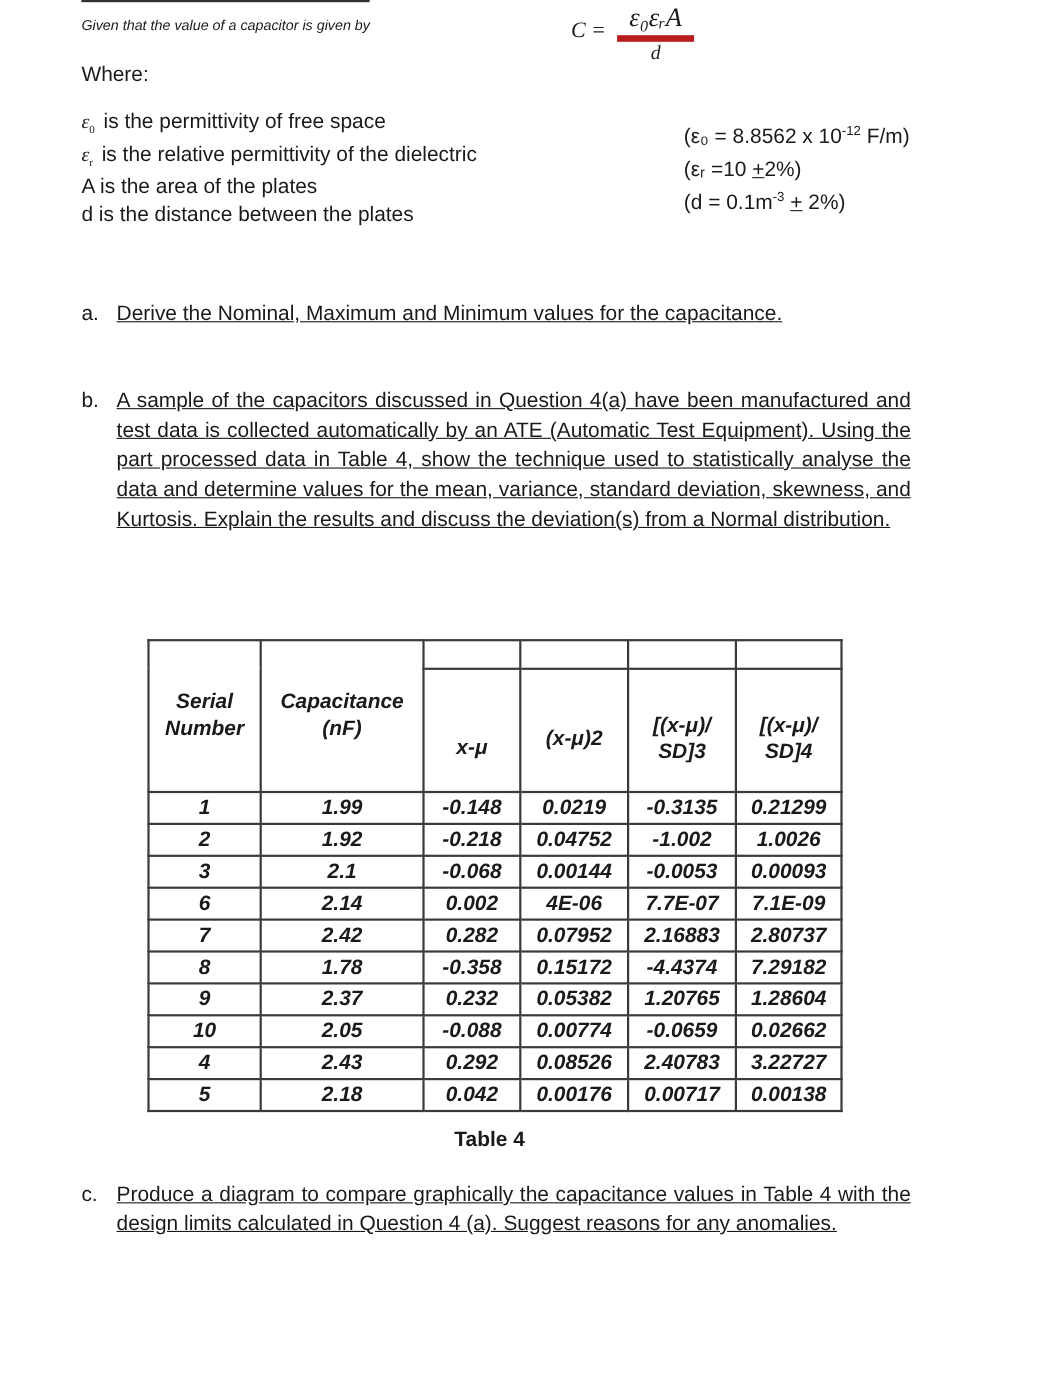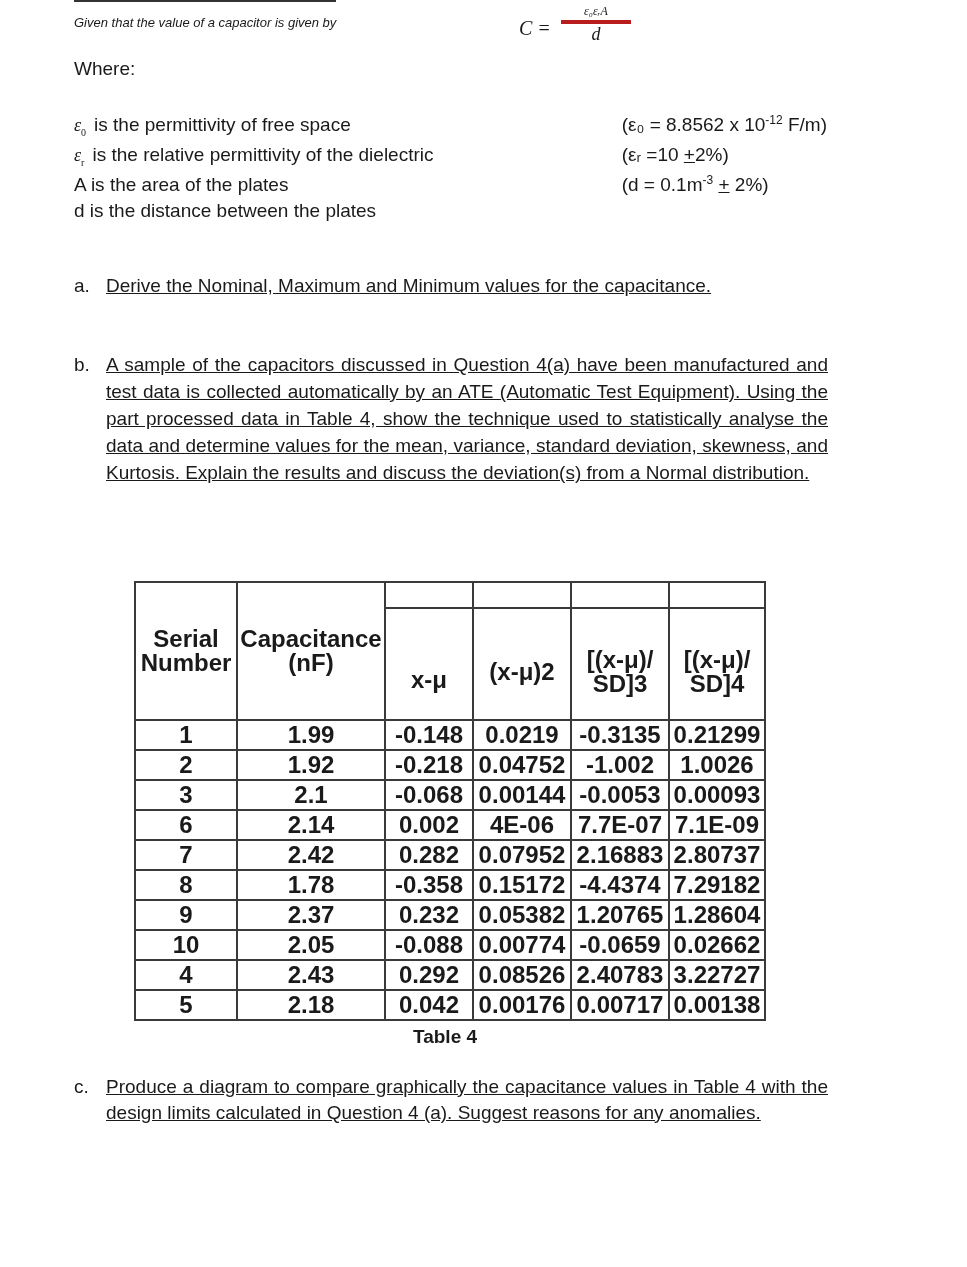--- a/index.html
+++ b/index.html
@@ -3,41 +3,41 @@
 <meta charset="utf-8">
 <style>
   html, body { margin: 0; padding: 0; background: #ffffff; }
   body { width: 967px; height: 1267px; position: relative; overflow: hidden;
          font-family: "Liberation Sans", sans-serif; color: #1a1a1a; }
   .topline { position: absolute; left: 74px; top: 0px; width: 262px; height: 2px; background: #333; }
   .intro { position: absolute; left: 74px; top: 15px; font-size: 13px; white-space: nowrap; font-style: italic; }
   .formula { position: absolute; left: 519px; top: 4px; font-family: "Liberation Serif", serif; font-style: italic; font-size: 20px; }
   .formula .c { position: absolute; left: 0; top: 13px; white-space: nowrap; }
   .formula .frac { position: absolute; left: 42px; top: 0; width: 70px; text-align: center; }
-  .formula .num { display: block; font-size: 12px; border-bottom: 4px solid #b91c1c; padding: 0 2px 1px; }
+  .formula .num { display: block; font-size: 24px; border-bottom: 6px solid #b91c1c; padding: 0 2px 1px; }
   .formula .den { display: block; font-size: 18px; }
   .where { position: absolute; left: 74px; top: 58px; font-size: 19px; text-align: center; }
-  .defs { position: absolute; left: 74px; top: 110px; font-size: 19px; line-height: 30px; }
+  .defs { position: absolute; left: 74px; top: 95px; font-size: 19px; line-height: 30px; }
   .defs div { white-space: nowrap; height: 30px; }
   .defs div.tight { height: 26px; }
   .sym { font-family: "Liberation Serif", serif; font-style: italic; font-size: 18px; margin-right: 8px; }
   .sym sub { font-size: 10px; font-style: normal; }
   .vals { position: absolute; right: 140px; top: 110px; font-size: 19px; text-align: left; line-height: 30px; }
   .vals div { white-space: nowrap; height: 30px; }
   .vals div.tight { height: 26px; }
   .pm { text-decoration: underline; }
   sup { font-size: 12px; vertical-align: super; line-height: 0; }
   .q { position: absolute; left: 74px; font-size: 19px; line-height: 27px; }
   .q .lbl { position: absolute; left: 0; top: 0; }
   .q .body { margin-left: 32px; width: 722px; text-align: justify; text-decoration: underline; }
   .qa { top: 272px; }
   .qb { top: 351px; }
   .qc { top: 1074px; line-height: 26px; }
   table.data { position: absolute; left: 134px; top: 581px; border-collapse: collapse;
-               font-family: "Liberation Sans", sans-serif; font-weight: bold; font-size: 24px; color: #1a1a1a; }
+               font-family: "Liberation Sans", sans-serif; font-weight: bold; font-size: 19px; color: #1a1a1a; font-style: italic; }
   table.data td, table.data th { border: 2px solid #3a3a3a; text-align: center; padding: 0; }
   table.data th { font-weight: bold; line-height: 24px; }
   .h-top td { height: 24px; }
   .h-main th { height: 78px; vertical-align: middle; }
   table.data tbody td { height: 27px; }
   .caption { position: absolute; left: 413px; top: 1026px; font-size: 19px; font-weight: bold; }
 </style>
 </head>
 <body>
 

